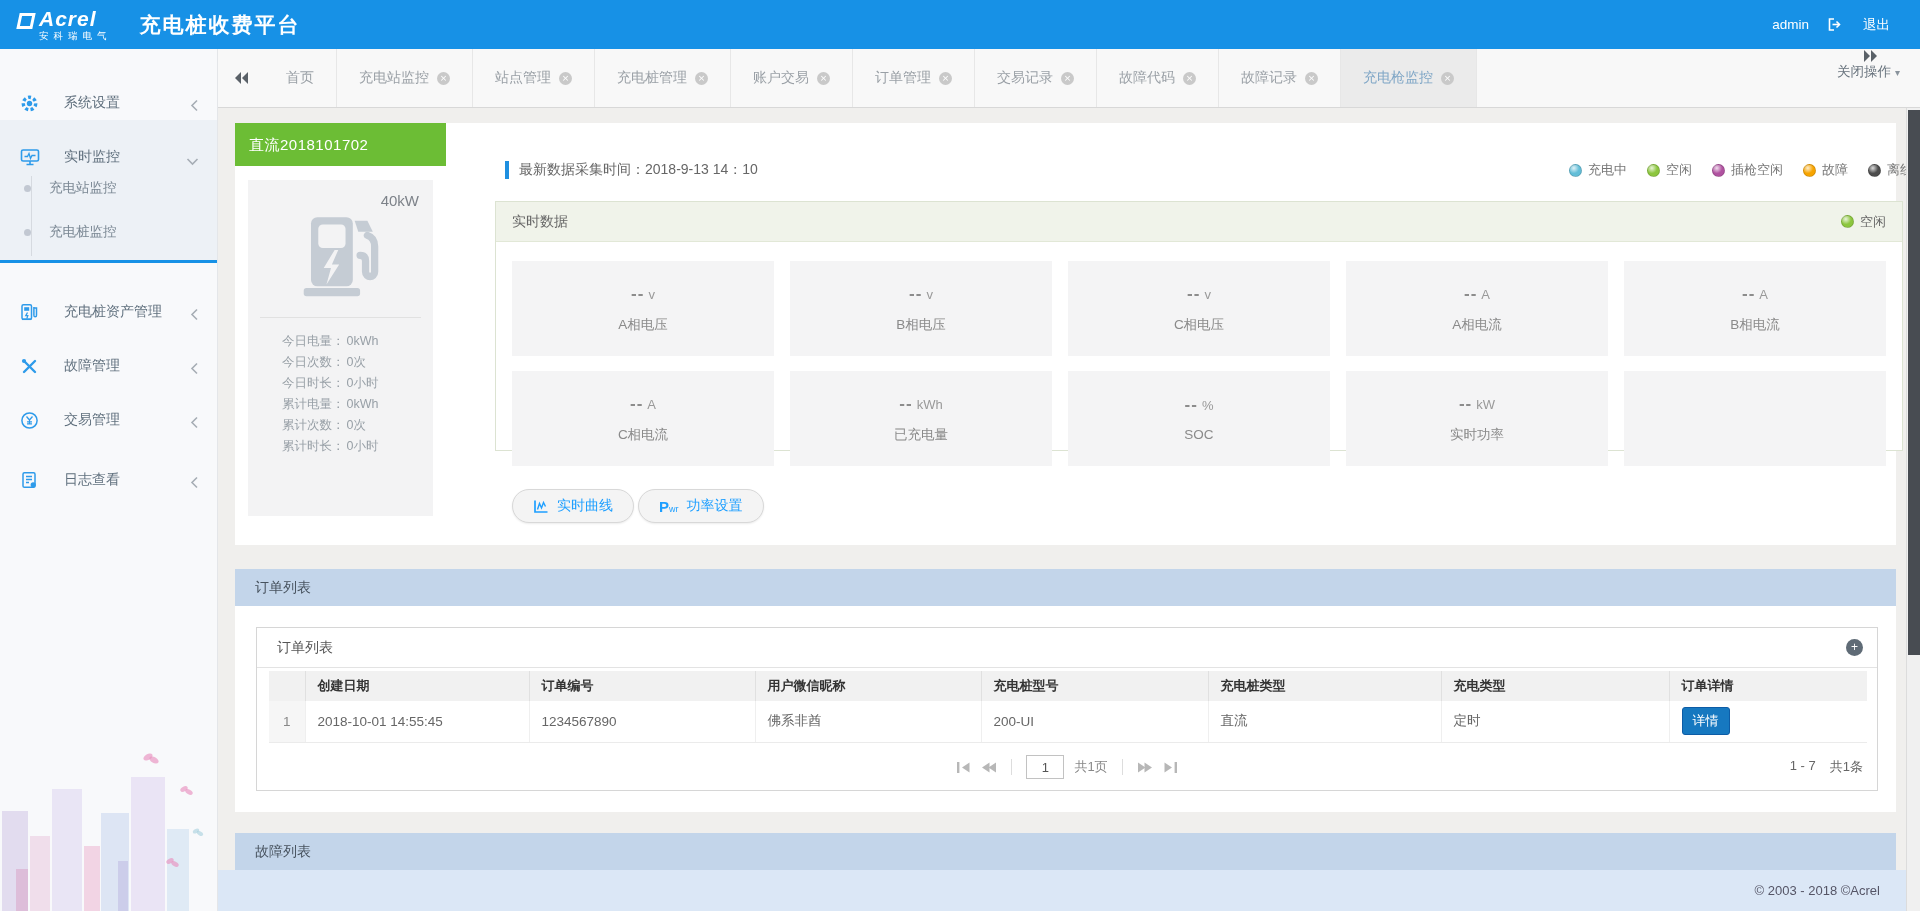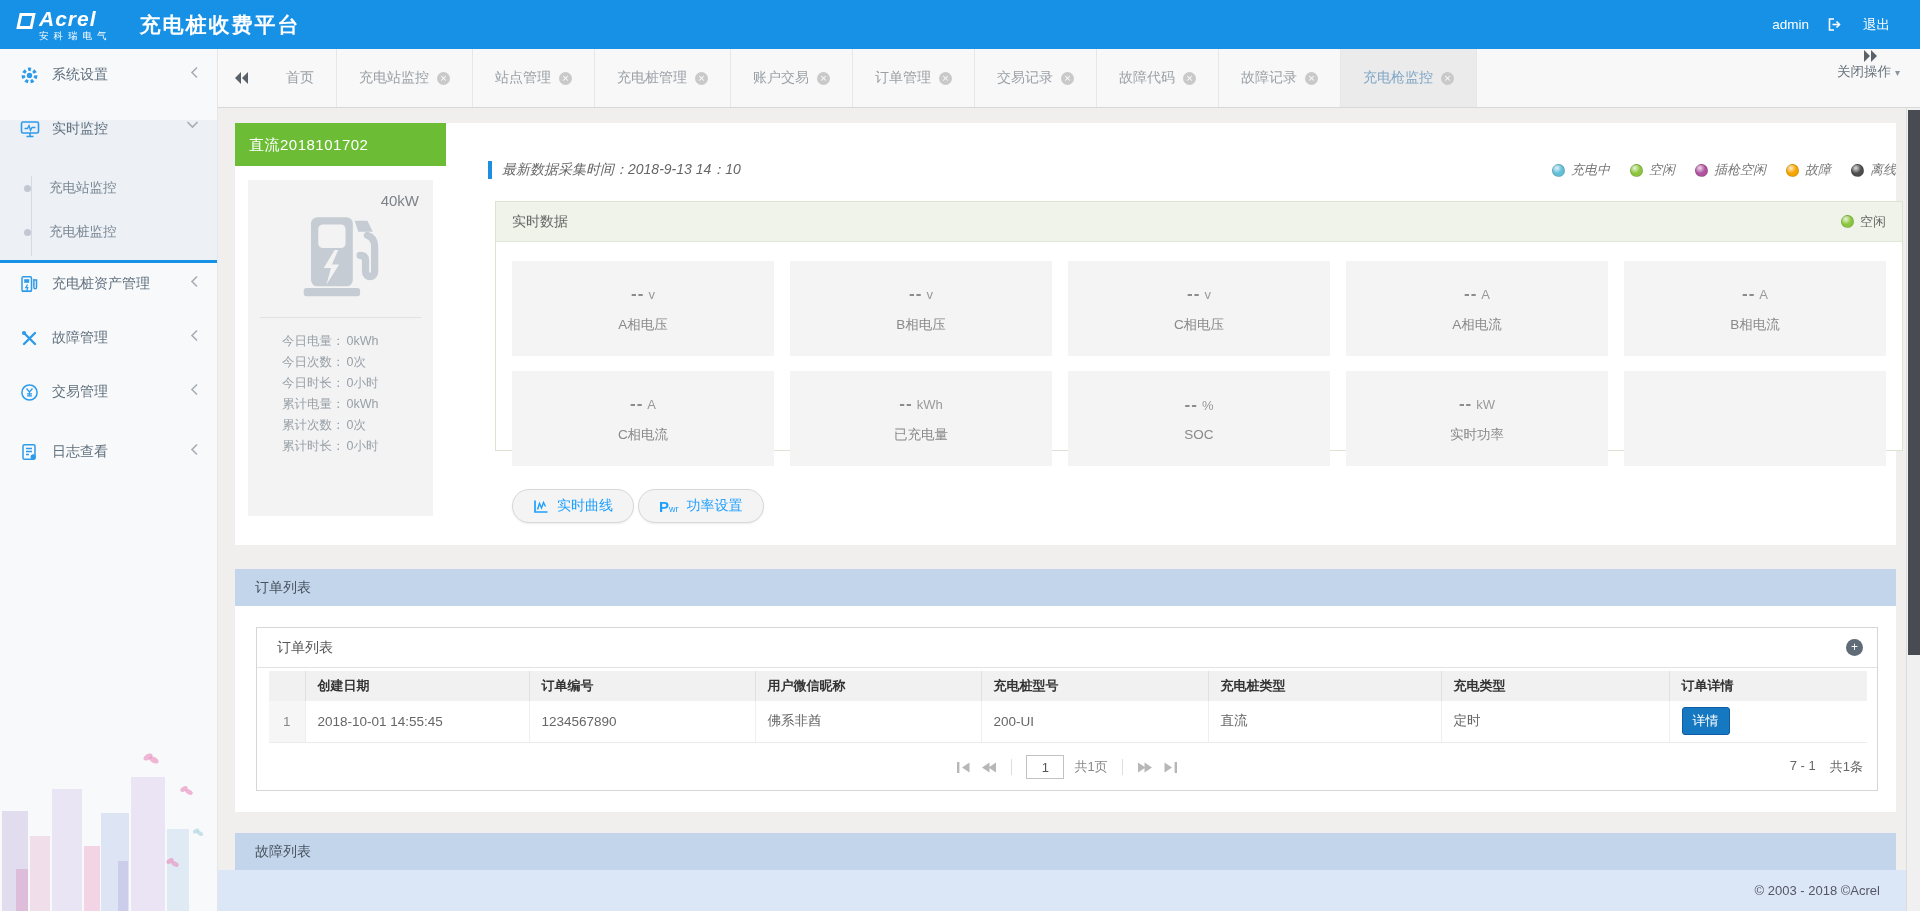--- a/index.html
+++ b/index.html
@@ -14,21 +14,21 @@
   .logo-text { line-height:1; }
   .logo-text .brand { font-size:21px; font-weight:bold; font-style:italic; letter-spacing:1px; display:block; }
   .logo-text .brand-sub { font-size:9.5px; letter-spacing:5px; display:block; margin-top:2px; }
   .app-title { color:#fff; font-size:21px; font-weight:bold; margin-left:28px; letter-spacing:2px; }
   .header-right { margin-left:auto; margin-right:30px; display:flex; align-items:center; color:#fff; gap:8px; }
   .header-right .user { font-size:13.5px; margin-right:10px; }
   .header-right .logout { font-size:13.5px; cursor:pointer;margin-left:12px; }
 
   
   .sidebar { position:absolute; left:0; top:49px; width:218px; height:862px; background:#f8f9fb; border-right:1px solid #e4e6e9; padding-top:17px; overflow:hidden; }
-  .side-item { height:46px; display:flex; align-items:flex-start; padding:0 18px 0 20px; color:#60707e; font-size:14px; cursor:pointer; }
+  .side-item { height:46px; display:flex; align-items:flex-end; padding:0 18px 0 20px; color:#60707e; font-size:14px; cursor:pointer;gap:12px; }
   .side-item .s-icon { width:20px; height:18px; margin-right:12px; flex:0 0 20px; }
   .side-item .chev { margin-left:auto; }
   .side-group { background:#edf1f6; border-bottom:3px solid #1791e6; padding-bottom:6px; margin-top:8px; position:relative; }
   .sub-line { position:absolute; left:31px; top:56px; width:1px; height:80px; background:#d6dae0; }
   .sub-item { height:44px; display:flex; align-items:center; padding-left:24px; color:#7a8793; font-size:13.5px; cursor:pointer; position:relative; }
   .sub-dot { width:7px; height:7px; border-radius:50%; background:#c2c8d2; margin-right:18px; position:relative; z-index:1; }
   .mt12 { margin-top:12px;font-family:Liberation Serif, serif; } .mt8 { margin-top:8px; } .mt14 { margin-top:14px; }
   .skyline { position:absolute; left:0; bottom:0; width:218px; height:170px; }
 
   
@@ -51,21 +51,21 @@
   .device-head { height:43px; background:#6cbd35; color:#fff; font-size:15px; line-height:43px; padding-left:14px; letter-spacing:.5px; }
   .device-box { position:absolute; left:13px; top:57px; width:185px; height:336px; background:#f3f3f4; }
   .device-power { text-align:right; padding:12px 14px 0 0; color:#7d8289; font-size:15px; }
   .pump-wrap { text-align:center; margin-top:2px; }
   .device-divider { border-top:1px solid #e1e1e1; margin:10px 12px 0 12px; }
   .device-stats { margin-top:13px; padding-left:34px; }
   .stat-row { font-size:12.5px; color:#98a0a7; line-height:21px; }
   .stat-row .v { margin-left:2px; }
 
   
-  .collect-row { position:absolute; left:253px; top:36px; width:1408px; height:22px; display:flex; align-items:center;font-style:italic; }
+  .collect-row { position:absolute; left:270px; top:36px; width:1408px; height:22px; display:flex; align-items:center; }
   .blue-bar { width:4px; height:18px; background:#1e8fe0; margin-right:10px; }
   .collect-text { font-size:14px; color:#666; }
   .legend { margin-left:auto; display:flex; align-items:center; gap:20px; }
   .legend-item { display:flex; align-items:center; gap:6px; font-size:13px; color:#777; }
   .dot { width:13px; height:13px; border-radius:50%; border:1px solid rgba(0,0,0,.15);
          background-image:radial-gradient(circle at 35% 28%, rgba(255,255,255,.8), rgba(255,255,255,0) 50%); }
 
   
   .rt-panel { position:absolute; left:260px; top:78px; width:1408px; height:250px; background:#fff; border:1px solid #dce3d2; }
   .rt-head { height:40px; background:#f0f3ea; border-bottom:1px solid #e2e8d7; display:flex; align-items:center; padding:0 16px; font-size:14px; color:#666; }
@@ -534,21 +534,21 @@
               </svg>
           </span>
           <span class="pg-icon">
             <svg width="15" height="13" viewBox="0 0 15 13" fill="#b7b7b7">
                 <path d="M1.5 1.5 9 6.5l-7.5 5z"></path>
                 <rect x="11.6" y="1" width="2.4" height="11"></rect>
               </svg>
           </span>
         </div>
         <div class="pg-right">
-          <span>7 - 1</span>
+          <span>1 - 7</span>
           <span>共1条</span>
         </div>
       </div>
     </div>
   </div>
 
   <div class="banner faults-banner">故障列表</div>
 
   <div class="page-footer">
     <span class="copyright">© 2003 - 2018 ©Acrel</span>

